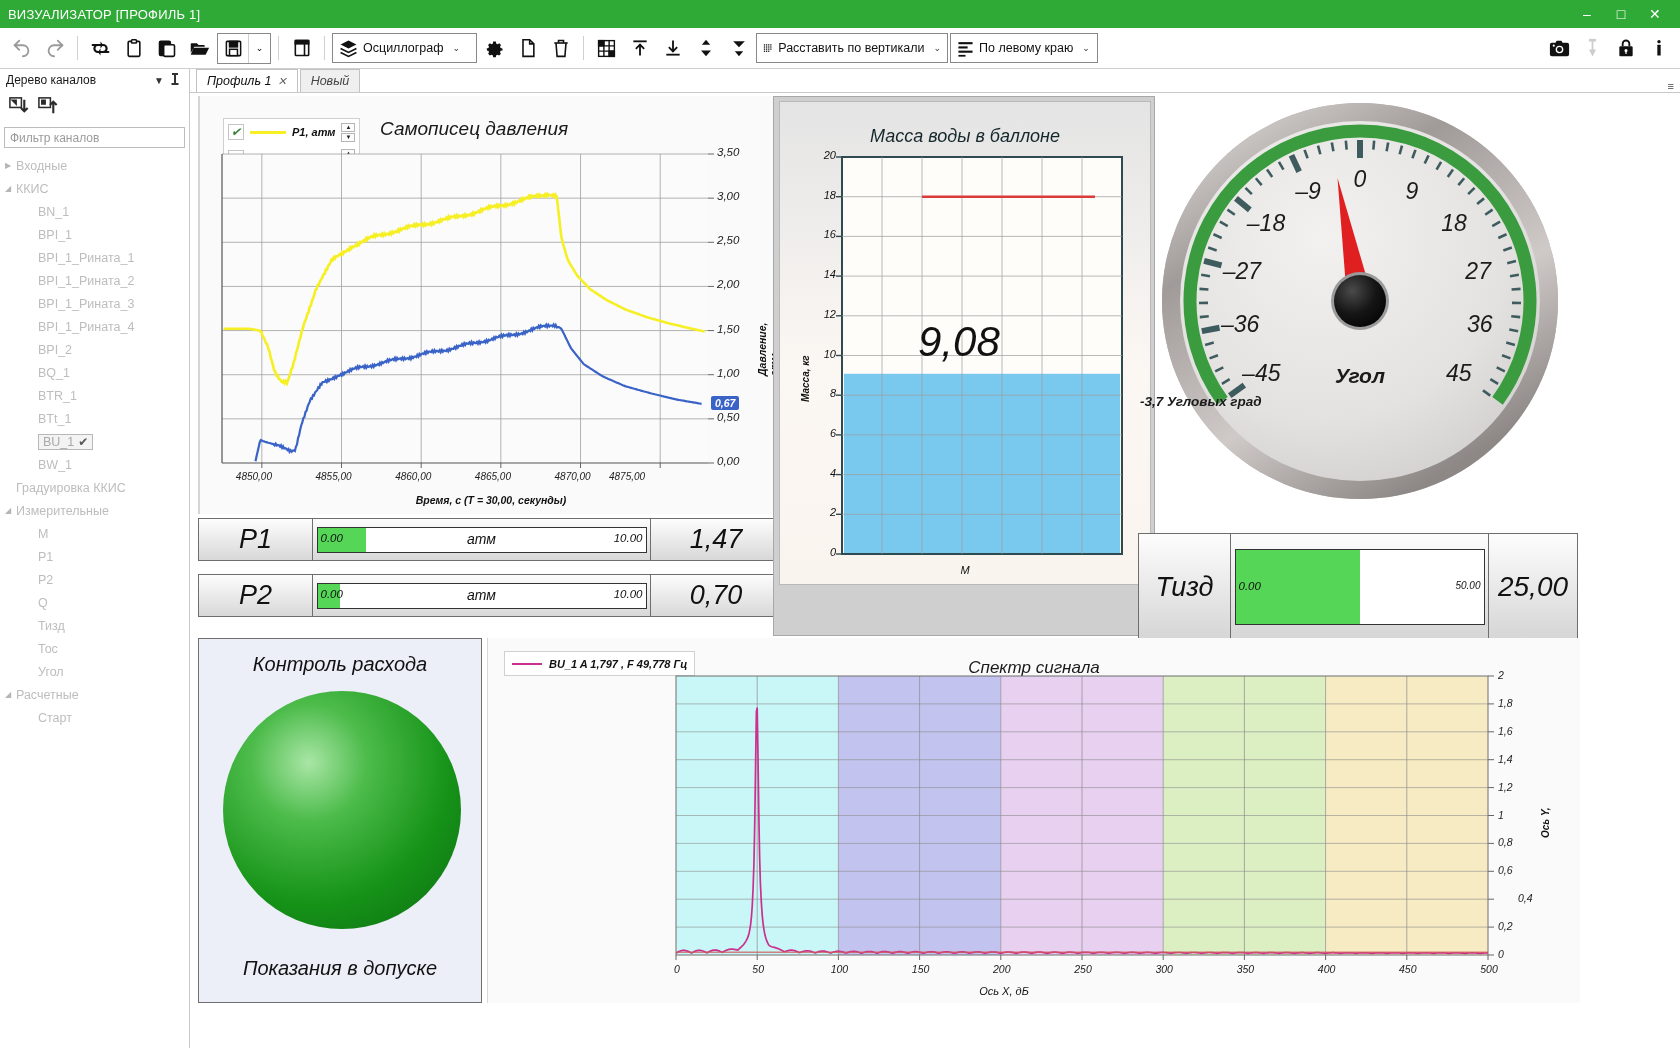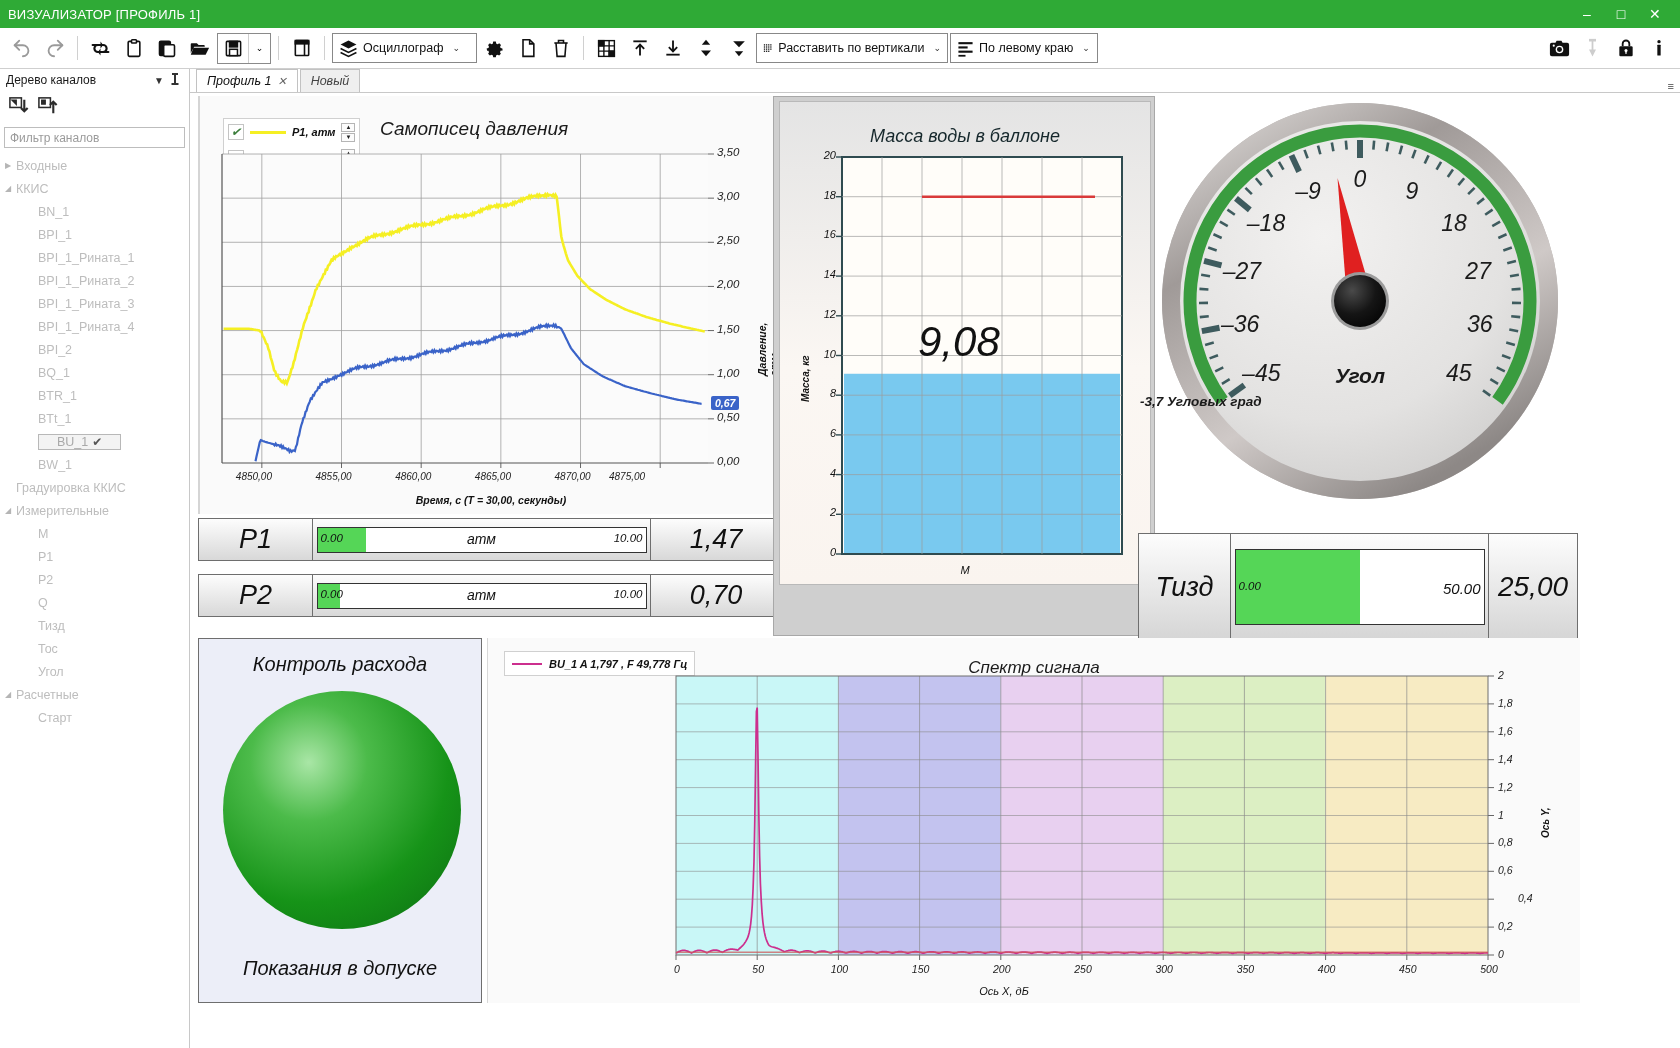--- a/index.html
+++ b/index.html
@@ -46,21 +46,21 @@
   .sidebar{width:190px;border-right:1px solid #c8c8c8;background:#fff;display:flex;flex-direction:column;}
   .sb-head{height:22px;display:flex;align-items:center;padding:0 6px;font-size:12px;color:#1a1a1a;}
   .sb-head .t{flex:1;}
   .sb-head .ic{width:16px;text-align:center;font-size:10px;color:#333;}
   .sb-tools{height:34px;display:flex;align-items:center;gap:6px;padding:0 8px;}
   .sb-filter{margin:2px 4px 2px 4px;height:21px;border:1px solid #bdbdbd;background:#fff;
     font-size:12px;color:#9b9b9b;display:flex;align-items:center;padding:0 5px;}
   .tree{flex:1;overflow:hidden;padding-top:4px;font-size:12.5px;color:#bdbdbd;}
   .tnode{height:23px;display:flex;align-items:center;white-space:nowrap;}
   .tnode .arrow{width:16px;text-align:center;font-size:8px;color:#b5b5b5;}
-  .tnode.sel .lbl{border:1px solid #b8b8b8;background:#f3f3f3;color:#a9a9a9;padding:0 18px;display:flex;align-items:flex-end;gap:4px;}
+  .tnode.sel .lbl{border:1px solid #b8b8b8;background:#f3f3f3;color:#a9a9a9;padding:0 4px;display:flex;align-items:flex-end;gap:4px;}
   
   .main{flex:1;display:flex;flex-direction:column;background:#fff;position:relative;font-style:italic;}
   .tabbar{height:24px;border-bottom:1px solid #c8c8c8;display:flex;align-items:flex-end;
     padding-left:6px;background:#fff;}
   .tab{height:23px;display:flex;align-items:center;gap:6px;padding:0 10px;font-size:12.5px;
     border:1px solid #c2c2c2;border-bottom:none;background:#fff;color:#111;margin-right:2px;}
   .tab.inactive{background:#efefef;color:#444;}
   .tab .x{font-size:11px;color:#666;}
   .tabbar .hamb{margin-left:auto;margin-right:6px;font-size:11px;color:#444;line-height:1;}
   .canvas{flex:1;position:relative;}
@@ -108,21 +108,21 @@
   
   .gauge{left:950px;top:3px;width:440px;height:430px;}
   
   .tizd{position:absolute;left:948px;top:440px;width:440px;height:108px;display:flex;
     border:1px solid #6e6e6e;background:linear-gradient(#fdfdfd,#d5d5d5);}
   .tizd .nm{width:92px;display:flex;align-items:center;justify-content:center;font-size:27px;color:#111;
     border-right:1px solid #6e6e6e;}
   .tizd .bwrap{width:258px;display:flex;align-items:center;justify-content:center;border-right:1px solid #6e6e6e;}
   .tizd .bar{width:250px;height:76px;}
   .tizd .bar .lo{top:30px;font-size:11.5px;}
-  .tizd .bar .hi{top:30px;font-size:15px;}
+  .tizd .bar .hi{top:30px;font-size:10px;}
   .tizd .bar .unit{top:-2px;font-size:56px;white-space:nowrap;}
   .tizd .val{flex:1;display:flex;align-items:center;justify-content:center;font-size:28px;color:#111;}
   
   .flow{left:8px;top:545px;width:284px;height:365px;background:#eceef8;border:1px solid #6e6e6e;}
   .flow .cap{position:absolute;left:0;right:0;text-align:center;font-size:20px;color:#111;}
   .ball{position:absolute;left:24px;top:52px;width:238px;height:238px;border-radius:50%;
     background:radial-gradient(circle at 36% 30%, #a9e6a6 0%, #4cbb4a 26%, #169318 62%, #0c6b12 100%);}
   
   .spec{left:297px;top:545px;width:1093px;height:365px;background:#fafafa;border-left:1px solid #d8d8d8;}
   .spec .title{position:absolute;left:0;right:0;top:20px;text-align:center;font-size:17px;color:#1a1a1a;}

